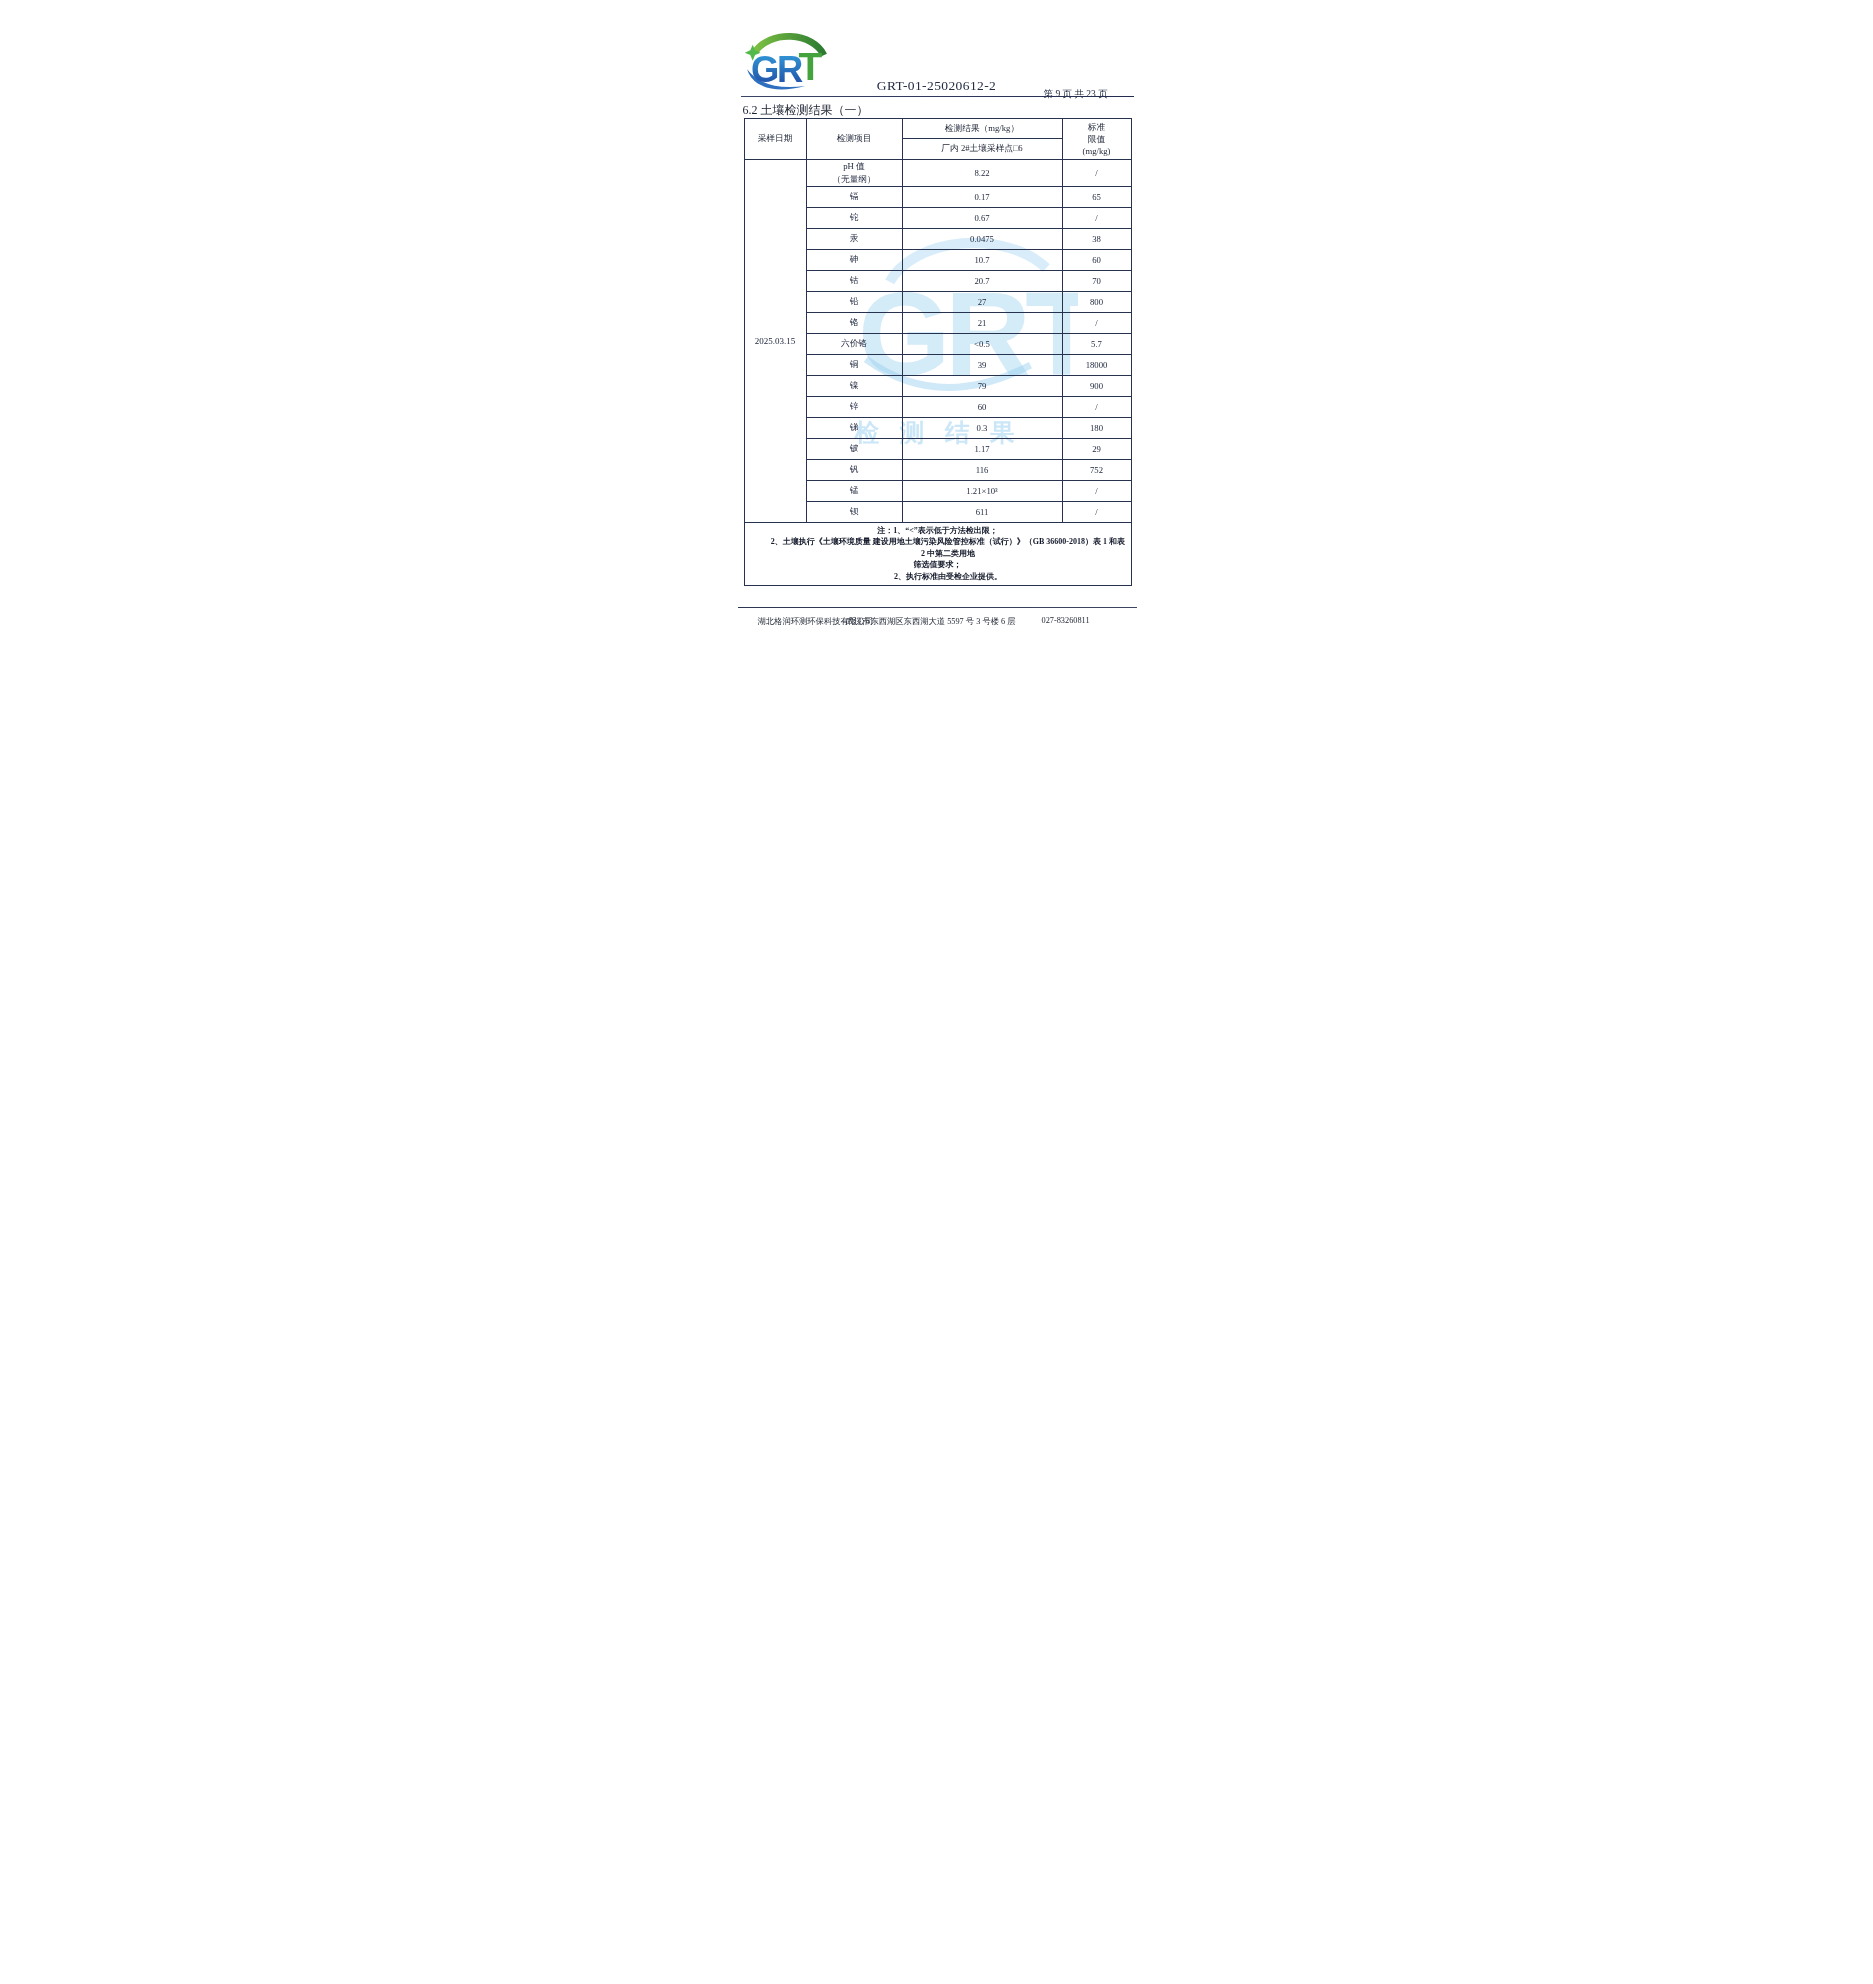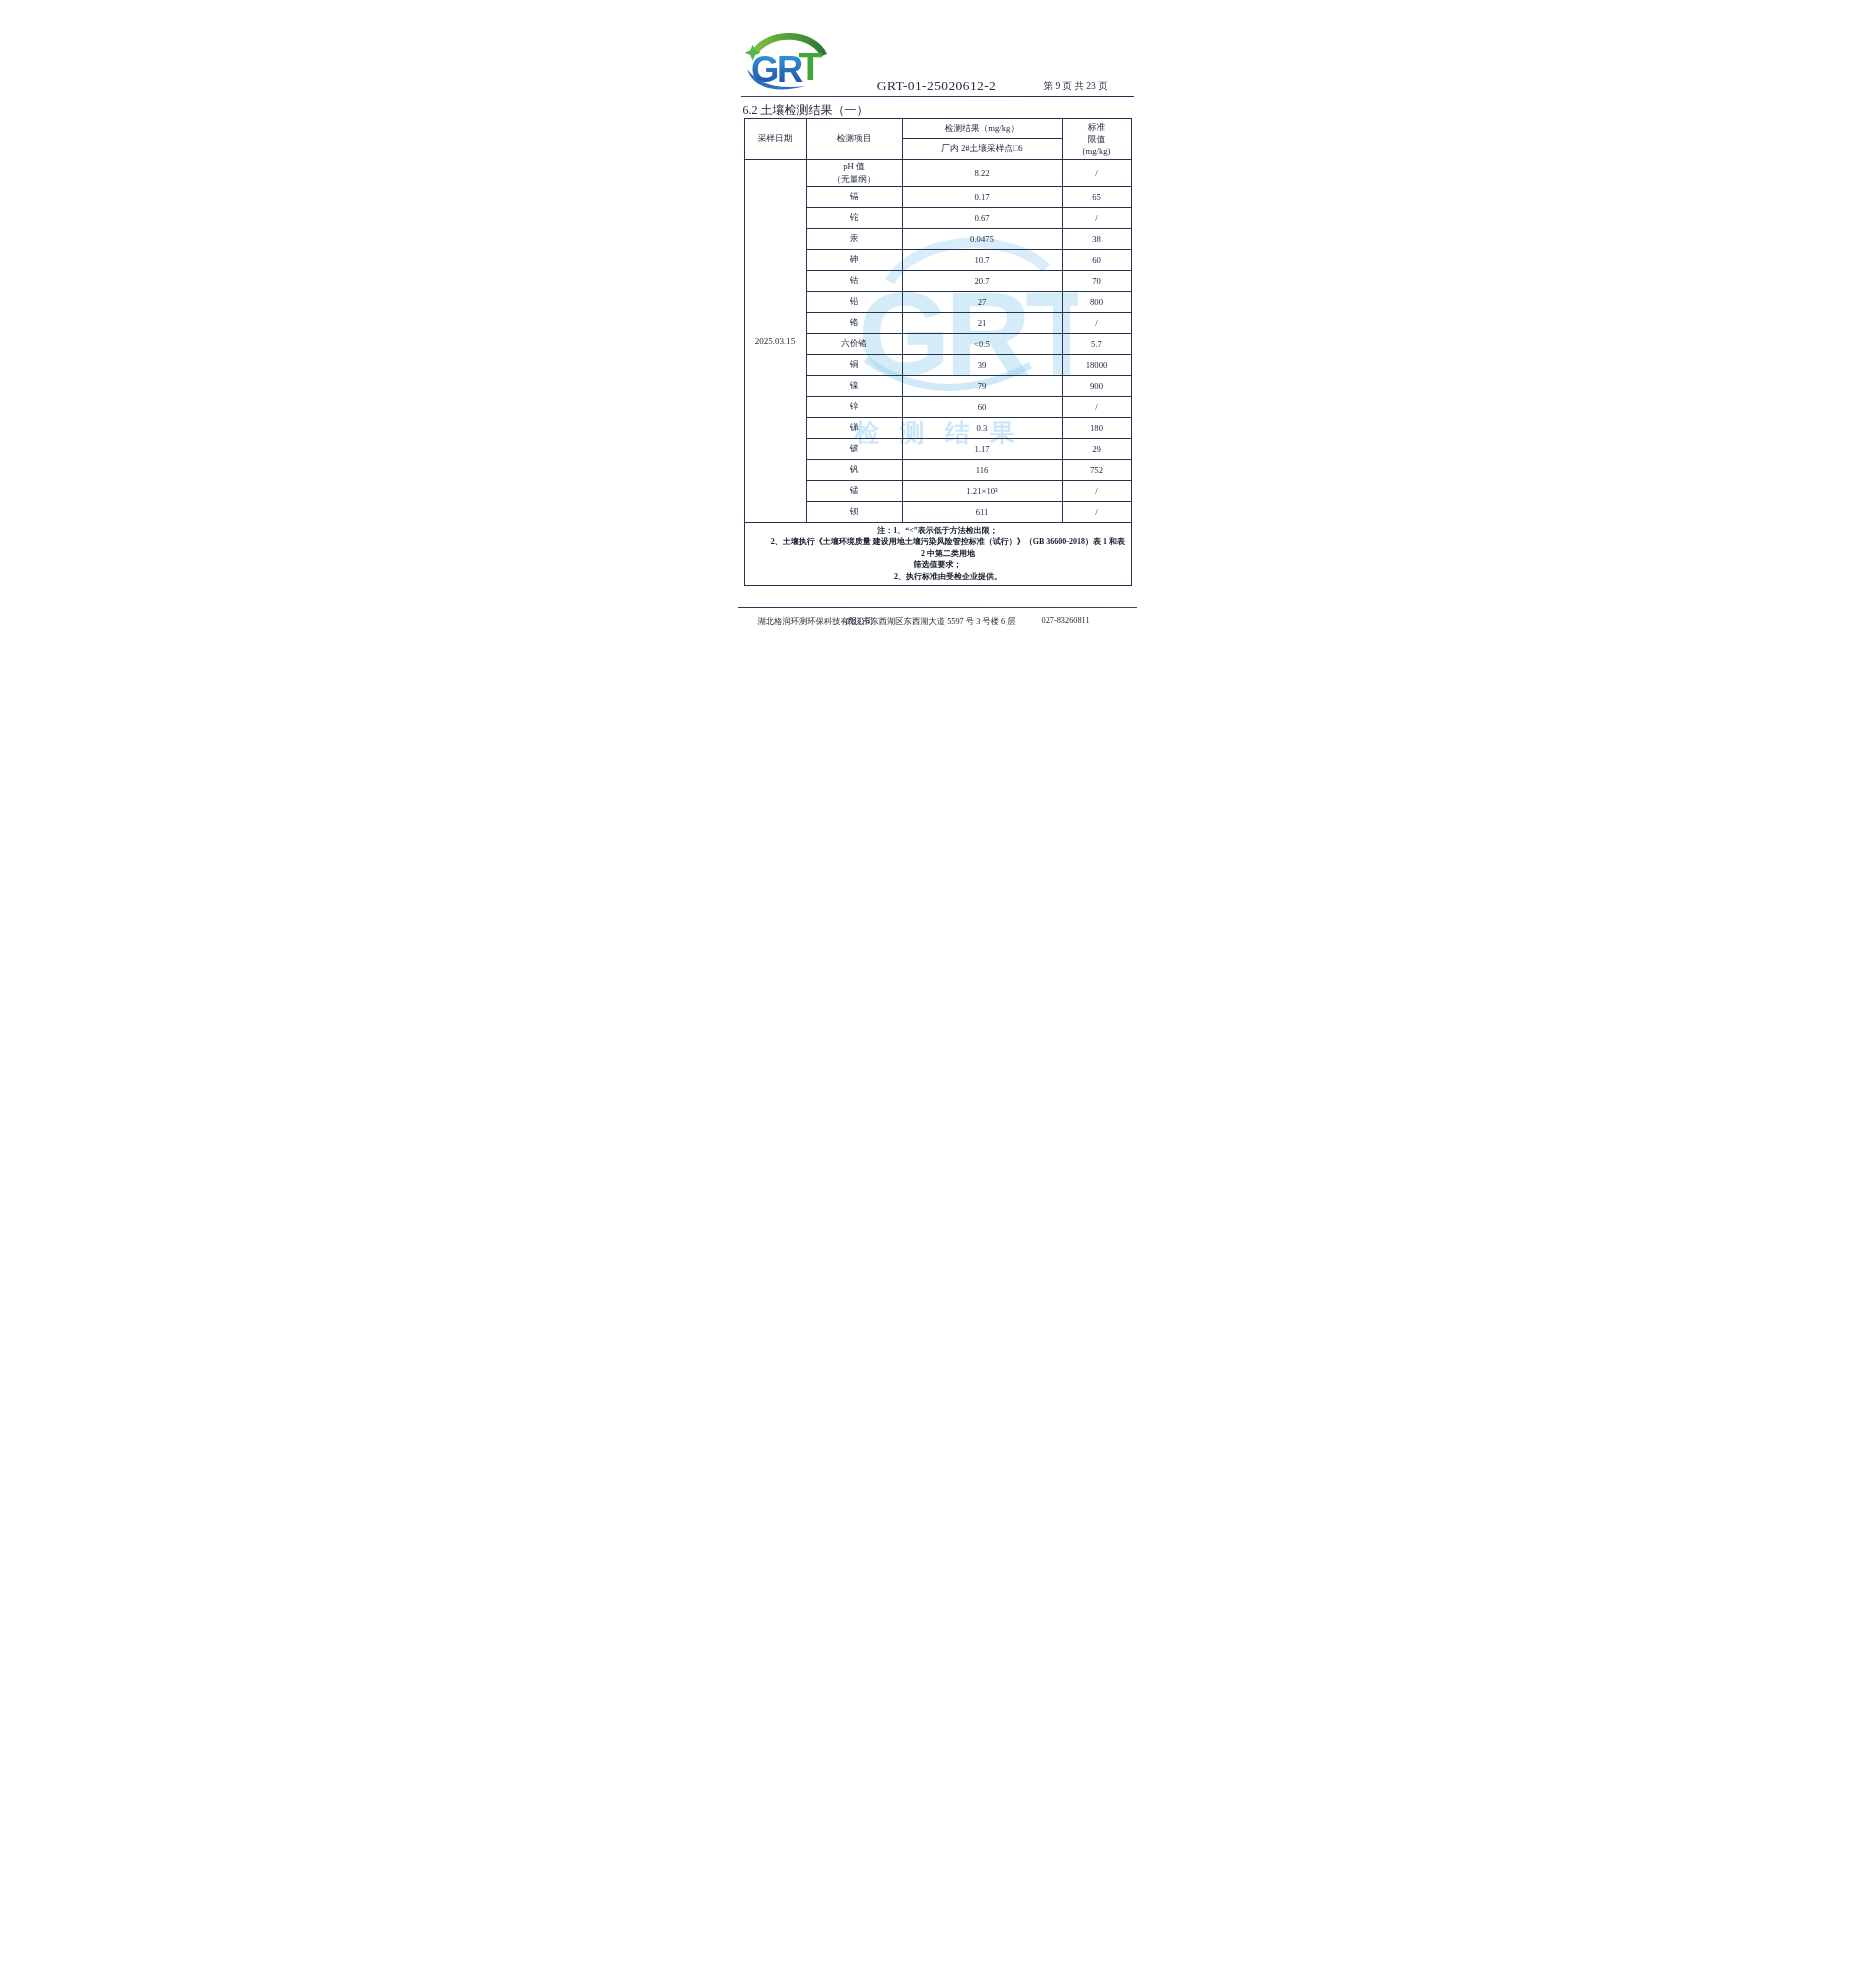--- a/index.html
+++ b/index.html
@@ -3,21 +3,21 @@
 <meta charset="utf-8">
 <style>
   html,body{margin:0;padding:0;background:#ffffff;}
   body{font-family:"Liberation Serif","DejaVu Serif",serif;color:#1d2435;}
   .page{position:relative;width:468px;height:662px;margin:0 auto;background:#ffffff;overflow:hidden;}
 
   
   .logo{position:absolute;left:37px;top:31px;width:95px;height:64px;}
   .doc-number{position:absolute;left:0;top:78px;width:468px;text-align:center;
     font-size:13.5px;letter-spacing:0.4px;color:#242c44;}
-  .page-info{position:absolute;left:341px;top:80px;width:91px;
+  .page-info{position:absolute;left:341px;top:88px;width:91px;
     font-size:9.5px;color:#242c44;white-space:nowrap;}
   .header-rule{position:absolute;left:38px;top:96px;width:393px;height:1.2px;
     background:linear-gradient(90deg,#3a4566,#232c4e);}
 
   
   .section-title{position:absolute;left:40px;top:102px;font-size:12px;color:#1c2230;}
 
   
   .watermark{position:absolute;left:12px;top:0;width:100%;height:100%;pointer-events:none;z-index:1;}
   .wm-svg{position:absolute;left:141px;top:228px;}

